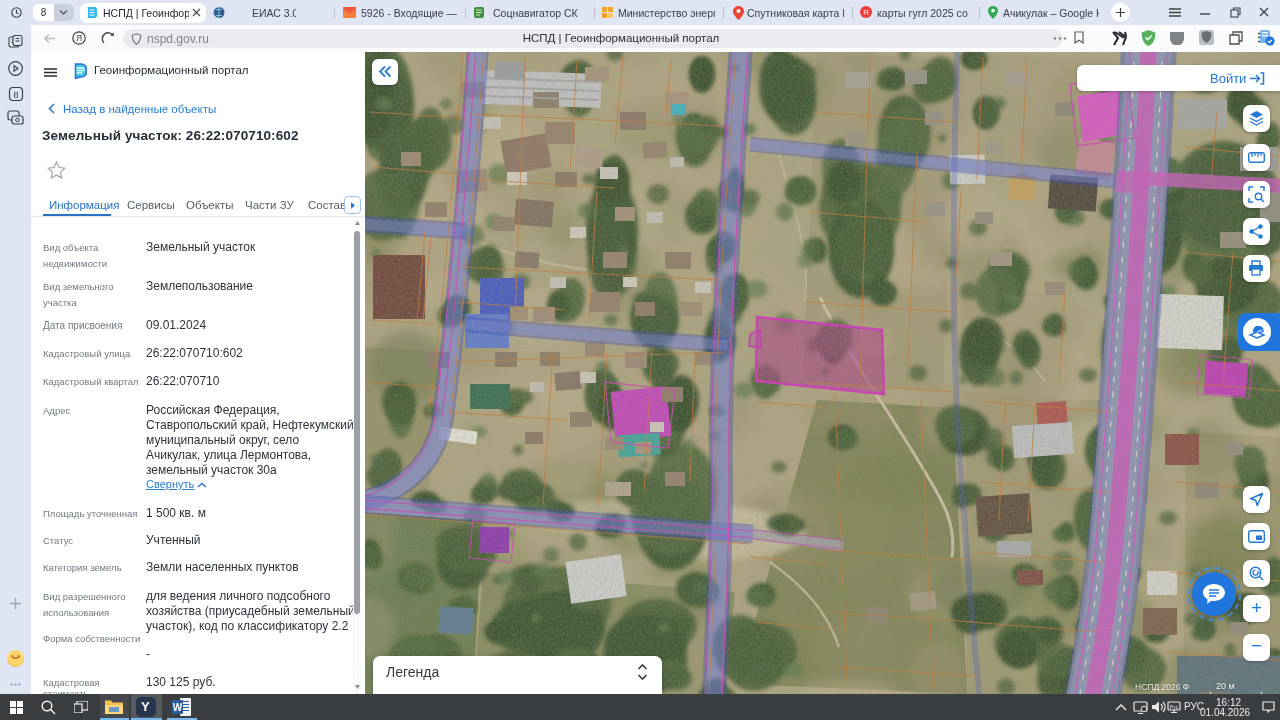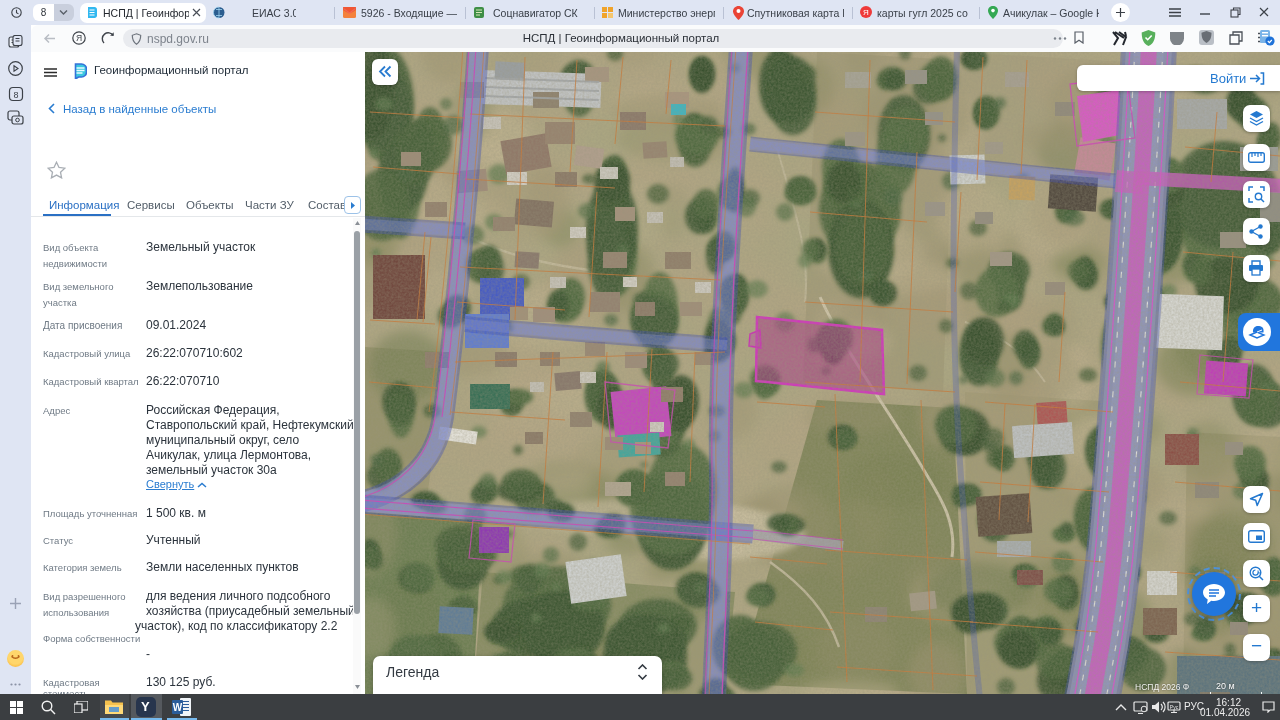--- a/index.html
+++ b/index.html
@@ -212,20 +212,21 @@
     <svg class="abs" style="left:41px;top:11px" width="15" height="16" viewBox="0 0 15 16">
         <path d="M3.5 1h6A5 5 0 0114.5 6v3a5 5 0 01-5 5h-3l-3 2z" fill="#3ac8e0"></path>
         <path d="M3.5 1h6A5 5 0 0114.5 6v3a5 5 0 01-5 5h-3l-3 2z" fill="none" stroke="#3572d8" stroke-width="1.6"></path>
         <path d="M4.5 5h8M4.5 7.5h8M4.5 10h6" stroke="#e8fbff" stroke-width="1.3"></path>
       </svg>
     <div class="abs" style="left:63px;top:12px;font-size:11.5px;font-weight:normal;color:#222e3a;letter-spacing:0">Геоинформационный портал</div>
     <svg class="abs" style="left:17px;top:51px" width="7" height="11" viewBox="0 0 7 11">
         <path d="M6 1L1.5 5.5 6 10" fill="none" stroke="#2a7cd0" stroke-width="1.6"></path>
       </svg>
     <div class="abs" style="left:32px;top:51px;font-size:11.5px;color:#2a7cd0">Назад в найденные объекты</div>
+    <div class="abs" style="left:11px;top:76px;font-size:13.5px;font-weight:bold;color:#232f3b;letter-spacing:.1px">Земельный участок: 26:22:070710:602</div>
     <svg class="abs" style="left:16px;top:109px" width="19" height="18" viewBox="0 0 19 18">
         <path d="M9.5 1.2l2.5 5.3 5.8.7-4.3 4 1.1 5.7-5.1-2.8-5.1 2.8 1.1-5.7-4.3-4 5.8-.7z" fill="none" stroke="#a9aeb4" stroke-width="1.3"></path>
       </svg>
     <div class="abs" style="left:18px;top:147px;font-size:11.5px;color:#2a70c4">Информация</div>
     <div class="abs" style="left:96px;top:147px;font-size:11.5px;color:#525d68">Сервисы</div>
     <div class="abs" style="left:155px;top:147px;font-size:11.5px;color:#525d68">Объекты</div>
     <div class="abs" style="left:214px;top:147px;font-size:11.5px;color:#525d68">Части ЗУ</div>
     <div class="abs" style="left:277px;top:147px;font-size:11.5px;color:#525d68">Состав</div>
     <div class="abs" style="left:313px;top:144px;width:17px;height:18px;border:1px solid #9cc2e8;border-radius:4px;background:#fff">
         <svg style="position:absolute;left:5px;top:4px" width="6" height="9" viewBox="0 0 6 9">
@@ -256,21 +257,21 @@
     <div class="abs" style="left:12px;top:456px;font-size:9.5px;color:#6f7a85">Площадь уточненная</div>
     <div class="abs" style="left:115px;top:454px;font-size:12px;color:#2b333c;white-space:nowrap">1 500 кв. м</div>
     <div class="abs" style="left:12px;top:483px;font-size:9.5px;color:#6f7a85">Статус</div>
     <div class="abs" style="left:115px;top:481px;font-size:12px;color:#2b333c;white-space:nowrap">Учтенный</div>
     <div class="abs" style="left:12px;top:510px;font-size:9.5px;color:#6f7a85">Категория земель</div>
     <div class="abs" style="left:115px;top:508px;font-size:12px;color:#2b333c;white-space:nowrap">Земли населенных пунктов</div>
     <div class="abs" style="left:12px;top:539px;font-size:9.5px;color:#6f7a85">Вид разрешенного</div>
     <div class="abs" style="left:12px;top:555px;font-size:9.5px;color:#6f7a85">использования</div>
     <div class="abs" style="left:115px;top:537px;font-size:12px;color:#2b333c;white-space:nowrap">для ведения личного подсобного</div>
     <div class="abs" style="left:115px;top:552px;font-size:12px;color:#2b333c;white-space:nowrap">хозяйства (приусадебный земельный</div>
-    <div class="abs" style="left:104px;top:567px;font-size:12px;color:#2b333c;white-space:nowrap">участок), код по классификатору 2.2</div>
+    <div class="abs" style="left:115px;top:567px;font-size:12px;color:#2b333c;white-space:nowrap">участок), код по классификатору 2.2</div>
     <div class="abs" style="left:12px;top:581px;font-size:9.5px;color:#6f7a85">Форма собственности</div>
     <div class="abs" style="left:115px;top:595px;font-size:12px;color:#2b333c;white-space:nowrap">-</div>
     <div class="abs" style="left:12px;top:625px;font-size:9.5px;color:#6f7a85">Кадастровая</div>
     <div class="abs" style="left:12px;top:636px;font-size:9.5px;color:#6f7a85">стоимость</div>
     <div class="abs" style="left:115px;top:623px;font-size:12px;color:#2b333c;white-space:nowrap">130 125 руб.</div>
     <div class="abs" style="left:115px;top:426px;font-size:11px;color:#2a7cd0;text-decoration:underline">Свернуть</div>
     <svg class="abs" style="left:166px;top:430px" width="10" height="6" viewBox="0 0 10 6">
           <path d="M1 5l4-3.5L9 5" fill="none" stroke="#2a7cd0" stroke-width="1.5"></path>
         </svg>
     </div>

